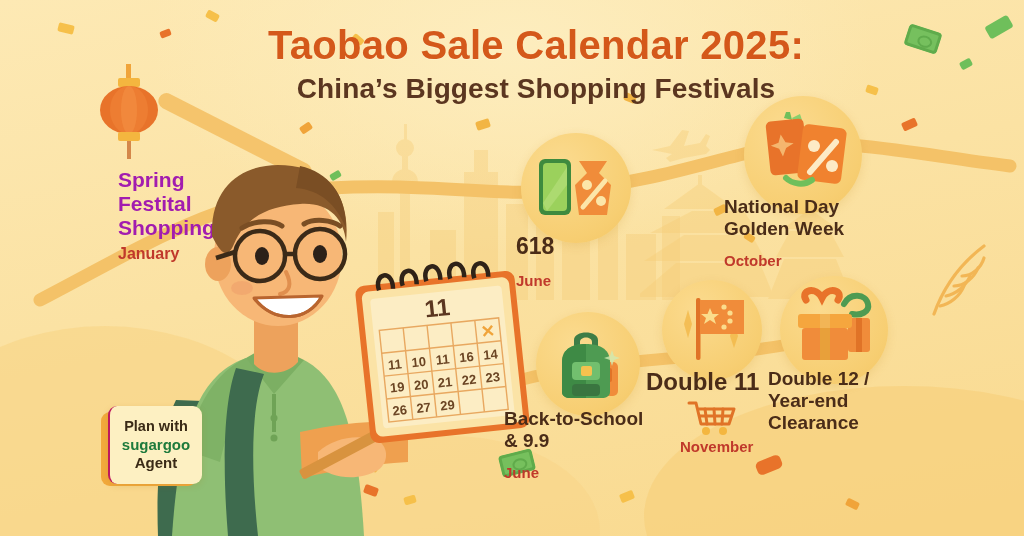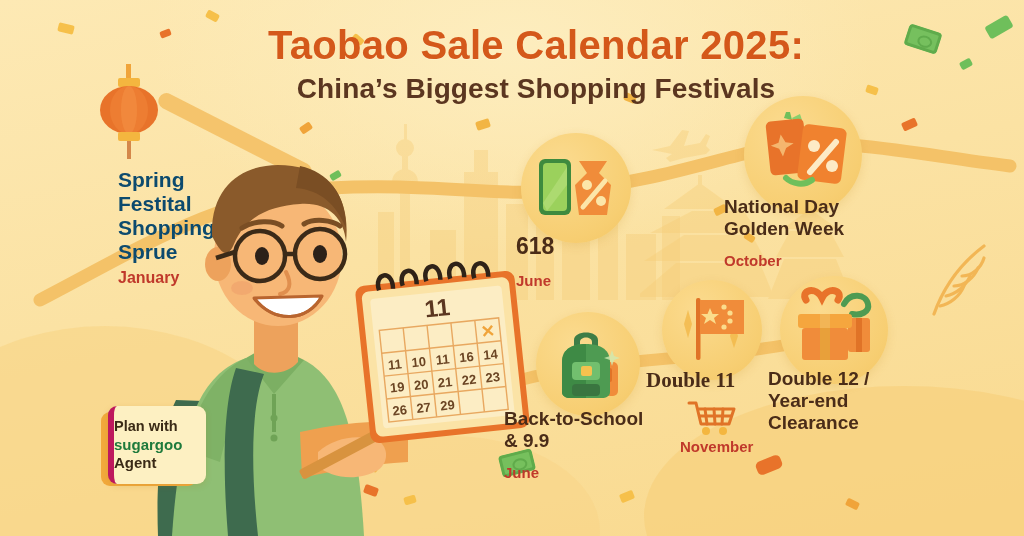--- a/index.html
+++ b/index.html
@@ -38,44 +38,44 @@
         margin:-4px 0 0 -5.5px;border:2px solid #58A948;border-radius:50%;}
 
   
   .title-wrap{position:absolute;left:0;top:24px;width:1024px;text-align:center;margin-left:24px;}
   .title-main{font-size:40px;font-weight:bold;color:#D4581A;letter-spacing:.3px;
       line-height:1.08;text-shadow:0 1px 0 rgba(255,255,255,.25);}
   .title-sub{margin-top:6px;font-size:28px;font-weight:bold;color:#5B3620;letter-spacing:.1px;}
 
   
   .left-label{position:absolute;left:118px;top:168px;width:130px;}
-  .left-label .t{font-size:21px;font-weight:bold;color:#0c4a6e;line-height:1.14;}
+  .left-label .t{font-size:21px;font-weight:bold;color:#a21caf;line-height:1.14;}
   .left-label .m{margin-top:5px;font-size:16px;font-weight:bold;color:#C0392B;}
 
   
   .node{position:absolute;}
   .bubble{position:absolute;border-radius:50%;
     background:radial-gradient(circle at 36% 30%,#FBDB8F 0%,#F7CE72 70%,#F3C563 100%);
     box-shadow:0 3px 10px rgba(199,142,40,.18);}
   .node-txt{position:absolute;text-align:left;}
   .node-txt .nm{font-size:19px;font-weight:bold;color:#4A2C18;line-height:1.16;}
   .node-txt .mo{margin-top:12px;font-size:15px;font-weight:bold;color:#C0392B;}
 
   
   .person{position:absolute;left:150px;top:132px;width:300px;height:404px;}
 
   
   .calendar{position:absolute;left:352px;top:258px;width:180px;height:190px;}
 
   
   .badge{position:absolute;left:108px;top:406px;width:92px;height:78px;
      background:#FDF0C2;border-radius:9px;
-     border-left:6px solid #be185d;
+     border-left:2px solid #be185d;
      box-shadow:0 2px 6px rgba(170,120,30,.18);
-     display:flex;flex-direction:column;align-items:flex-start;justify-content:center;}
+     display:flex;flex-direction:column;align-items:center;justify-content:center;}
   .badge .l1{font-size:14.5px;font-weight:bold;color:#3A2A16;line-height:1.2;}
   .badge .l2{font-size:15px;font-weight:bold;color:#1E7A3C;line-height:1.2;}
   .badge .l3{font-size:15px;font-weight:bold;color:#3A2A16;line-height:1.2;}
   .badge-shadow{position:absolute;left:101px;top:412px;width:96px;height:74px;
      background:#F2A93C;border-radius:9px;}
 
   .cart-ic{position:absolute;}
 </style>
 </head>
 <body>
@@ -179,21 +179,20 @@
 
   <div class="title-wrap">
     <div class="title-main">Taobao Sale Calendar 2025:</div>
     <div class="title-sub">China’s Biggest Shopping Festivals</div>
   </div>
 
   <div class="left-label">
     <div class="t">Spring</div>
     <div class="t">Festital</div>
     <div class="t">Shopping</div>
-    <div class="t">Sprue</div>
     <div class="m">January</div>
   </div>
 
   <svg class="person" viewBox="0 0 300 404">
 
     <path d="M26 268 C10 300 6 350 8 404 L72 404 C64 350 66 300 80 270 Z" fill="#3E6B4E"></path>
 
     <path d="M96 226 C52 242 30 286 22 404 L214 404 C208 300 192 248 154 228 Z" fill="#8FBF74"></path>
     <path d="M96 226 C66 240 46 272 36 318 L70 330 C80 286 94 256 112 242 Z" fill="#7FB266"></path>
 
@@ -354,21 +353,21 @@
       <path d="M56 48 L60 36 L64 48 L60 60 Z" fill="#F2B544" opacity=".75"></path>
       <rect x="22" y="10" width="4.5" height="62" rx="2" fill="#E07327"></rect>
       <path d="M26 12 L70 12 L70 46 L26 46 Z" fill="#F08C3A"></path>
       <path d="M36 20 L38.5 26 L45 26 L40 30 L42 36 L36 32 L30 36 L32 30 L27 26 L33.5 26 Z" fill="#FBDC8C"></path>
       <circle cx="50" cy="19" r="2.6" fill="#FBDC8C"></circle>
       <circle cx="56" cy="25" r="2.6" fill="#FBDC8C"></circle>
       <circle cx="56" cy="33" r="2.6" fill="#FBDC8C"></circle>
       <circle cx="50" cy="39" r="2.6" fill="#FBDC8C"></circle>
     </svg>
     <div class="node-txt" style="left:646px;top:368px;width:132px;">
-      <div class="nm" style="font-size:21px;font-family:Liberation Serif, serif;">Double 11</div>
+      <div class="nm" style="font-size:24px;">Double 11</div>
     </div>
     <svg class="cart-ic" style="left:685px;top:398px;width:54px;height:40px;" viewBox="0 0 54 40">
       <g fill="none" stroke="#E07327" stroke-width="3" stroke-linecap="round" stroke-linejoin="round">
         <path d="M4 5 L11 5 L16 26 L44 26 L49 11 L13 11"></path>
         <path d="M20 11 L22 26 M29 11 L30 26 M38 11 L37 26"></path>
         <path d="M14.5 18 L46 18"></path>
       </g>
       <circle cx="21" cy="33" r="4" fill="#F4B63F"></circle>
       <circle cx="38" cy="33" r="4" fill="#F4B63F"></circle>
     </svg>

